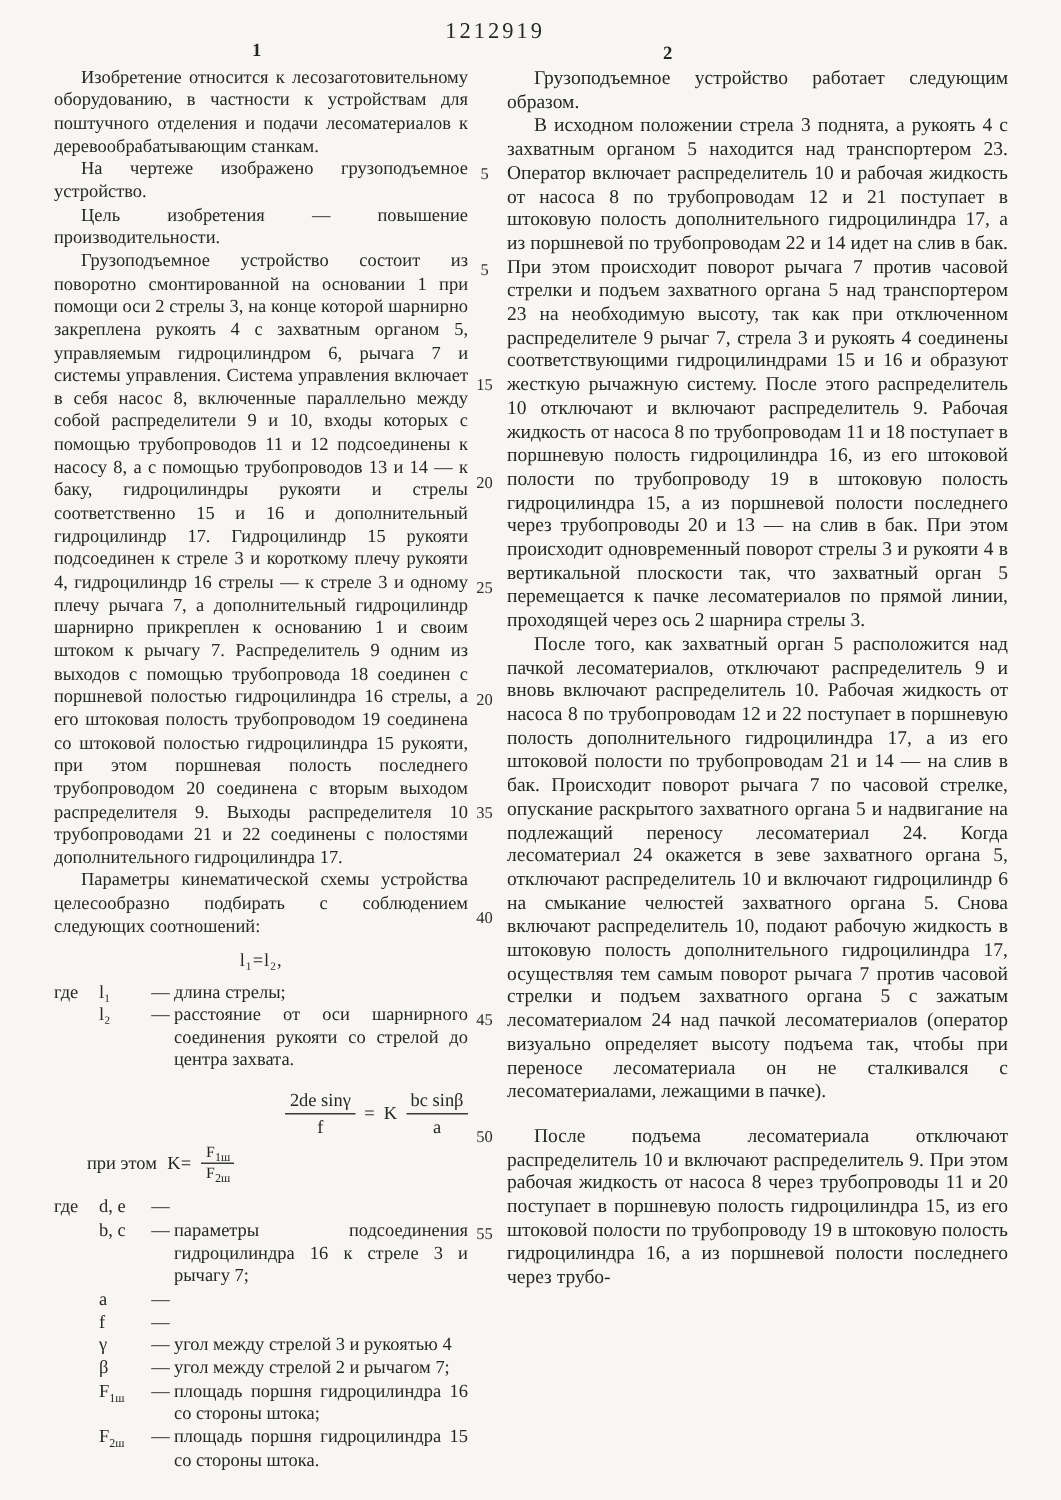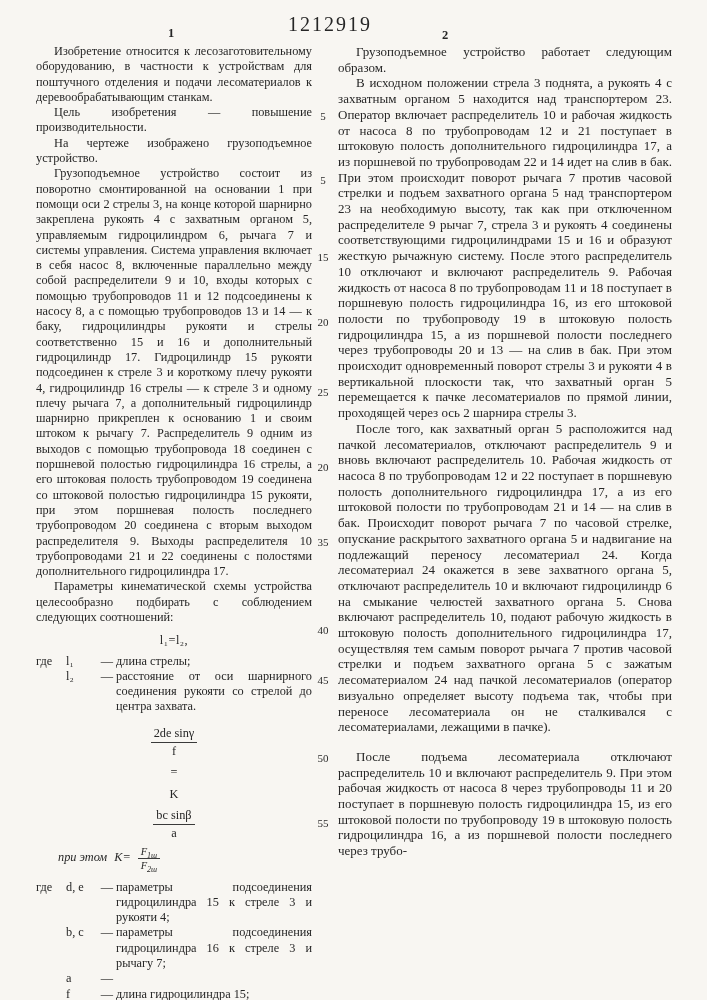--- a/index.html
+++ b/index.html
@@ -6,21 +6,21 @@
   .page{
     position:relative;
     width:707px;height:1000px;
     background:#f8f6f2;
     font-family:"Liberation Serif","DejaVu Serif",serif;
     color:#262626;
     overflow:hidden;
   }
   .patent-number{
     position:absolute;top:13px;left:0;width:660px;
-    text-align:center;font-size:20px;letter-spacing:2px;
+    text-align:center;font-size:15px;letter-spacing:2px;
   }
   .col-marker{position:absolute;font-size:12.5px;font-weight:bold;}
   .col-marker.c1{top:26px;left:168px;}
   .col-marker.c2{top:28px;left:442px;}
   .column{position:absolute;top:44px;font-size:12.3px;line-height:15.3px;text-align:justify;}
   .column.left{left:36px;width:276px;}
   .column.right{left:338px;width:334px;font-size:13px;line-height:15.7px;}
   .column p{margin:0;text-indent:18px;}
   .column.right p.gap{margin-top:14px;}
   .gutter-num{
@@ -29,54 +29,54 @@
   }
   .formula1{margin:8px 0 5px;text-align:center;text-indent:0 !important;letter-spacing:.5px;}
   .def-row{display:flex;line-height:15.3px;}
   .def-pre{flex:none;width:30px;}
   .def-term{flex:none;width:32px;text-align:left;white-space:nowrap;}
   .def-dash{flex:none;width:18px;text-align:center;}
   .def-text{flex:1;text-align:justify;}
   sub{font-size:8px;line-height:0;}
   .formula2{
     margin:11px 0 3px;display:flex;justify-content:flex-end;
-    align-items:center;gap:6px;text-indent:0;flex-direction:column;
+    align-items:center;gap:6px;text-indent:0;
   }
   .frac{display:inline-block;text-align:center;vertical-align:middle;}
   .frac .fnum{display:block;border-bottom:1px solid #3a3a3a;padding:0 3px 1px;}
   .frac .fden{display:block;padding-top:1px;}
-  .formula3{margin:4px 0 9px;padding-left:22px;display:flex;align-items:center;gap:7px;font-style:italic;}
+  .formula3{margin:4px 0 9px;padding-left:22px;display:flex;align-items:center;gap:7px;}
   .formula3 .frac{font-size:10.5px;line-height:11px;}
   .defs2{margin-top:6px;}
 </style>
 </head>
 <body>
 
 <div class="page">
 
   <div class="patent-number">1212919</div>
   <div class="col-marker c1">1</div>
   <div class="col-marker c2">2</div>
 
   <div class="gutter-num" style="top:110px">5</div>
   <div class="gutter-num" style="top:174px">5</div>
   <div class="gutter-num" style="top:251px">15</div>
   <div class="gutter-num" style="top:316px">20</div>
   <div class="gutter-num" style="top:386px">25</div>
   <div class="gutter-num" style="top:461px">20</div>
   <div class="gutter-num" style="top:536px">35</div>
-  <div class="gutter-num" style="top:624px">40</div>
+  <div class="gutter-num" style="top:606px">40</div>
   <div class="gutter-num" style="top:674px">45</div>
   <div class="gutter-num" style="top:752px">50</div>
   <div class="gutter-num" style="top:817px">55</div>
 
   <div class="column left">
     <p>Изобретение относится к лесозаготовительному оборудованию, в частности к устройствам для поштучного отделения и подачи лесоматериалов к деревообрабатывающим станкам.</p>
+    <p>На чертеже изображено грузоподъемное устройство.</p>
     <p>Цель изобретения — повышение производительности.</p>
-    <p>На чертеже изображено грузоподъемное устройство.</p>
     <p>Грузоподъемное устройство состоит из поворотно смонтированной на основании 1 при помощи оси 2 стрелы 3, на конце которой шарнирно закреплена рукоять 4 с захватным органом 5, управляемым гидроцилиндром 6, рычага 7 и системы управления. Система управления включает в себя насос 8, включенные параллельно между собой распределители 9 и 10, входы которых с помощью трубопроводов 11 и 12 подсоединены к насосу 8, а с помощью трубопроводов 13 и 14 — к баку, гидроцилиндры рукояти и стрелы соответственно 15 и 16 и дополнительный гидроцилиндр 17. Гидроцилиндр 15 рукояти подсоединен к стреле 3 и короткому плечу рукояти 4, гидроцилиндр 16 стрелы — к стреле 3 и одному плечу рычага 7, а дополнительный гидроцилиндр шарнирно прикреплен к основанию 1 и своим штоком к рычагу 7. Распределитель 9 одним из выходов с помощью трубопровода 18 соединен с поршневой полостью гидроцилиндра 16 стрелы, а его штоковая полость трубопроводом 19 соединена со штоковой полостью гидроцилиндра 15 рукояти, при этом поршневая полость последнего трубопроводом 20 соединена с вторым выходом распределителя 9. Выходы распределителя 10 трубопроводами 21 и 22 соединены с полостями дополнительного гидроцилиндра 17.</p>
     <p>Параметры кинематической схемы устройства целесообразно подбирать с соблюдением следующих соотношений:</p>
 
     <div class="formula1">l₁=l₂,</div>
 
     <div class="def-row">
       <span class="def-pre">где</span>
       <span class="def-term">l₁</span>
       <span class="def-dash">—</span>
       <span class="def-text">длина стрелы;</span>
@@ -108,38 +108,36 @@
         <span class="fnum"><span>F</span><sub>1ш</sub></span>
         <span class="fden"><span>F</span><sub>2ш</sub></span>
       </span>
     </div>
 
     <div class="defs2">
       <div class="def-row">
         <span class="def-pre">где</span>
         <span class="def-term"><span>d, e</span><sub></sub></span>
         <span class="def-dash">—</span>
-        <span class="def-text">параметры подсоединения гидроцилиндра 15 к стреле 3 и рукояти 4;</span>
       </div>
       <div class="def-row">
         <span class="def-pre"></span>
         <span class="def-term"><span>b, c</span><sub></sub></span>
         <span class="def-dash">—</span>
         <span class="def-text">параметры подсоединения гидроцилиндра 16 к стреле 3 и рычагу 7;</span>
       </div>
       <div class="def-row">
         <span class="def-pre"></span>
         <span class="def-term"><span>a</span><sub></sub></span>
         <span class="def-dash">—</span>
       </div>
       <div class="def-row">
         <span class="def-pre"></span>
         <span class="def-term"><span>f</span><sub></sub></span>
         <span class="def-dash">—</span>
-        <span class="def-text">длина гидроцилиндра 15;</span>
       </div>
       <div class="def-row">
         <span class="def-pre"></span>
         <span class="def-term"><span>γ</span><sub></sub></span>
         <span class="def-dash">—</span>
         <span class="def-text">угол между стрелой 3 и рукоятью 4</span>
       </div>
       <div class="def-row">
         <span class="def-pre"></span>
         <span class="def-term"><span>β</span><sub></sub></span>

